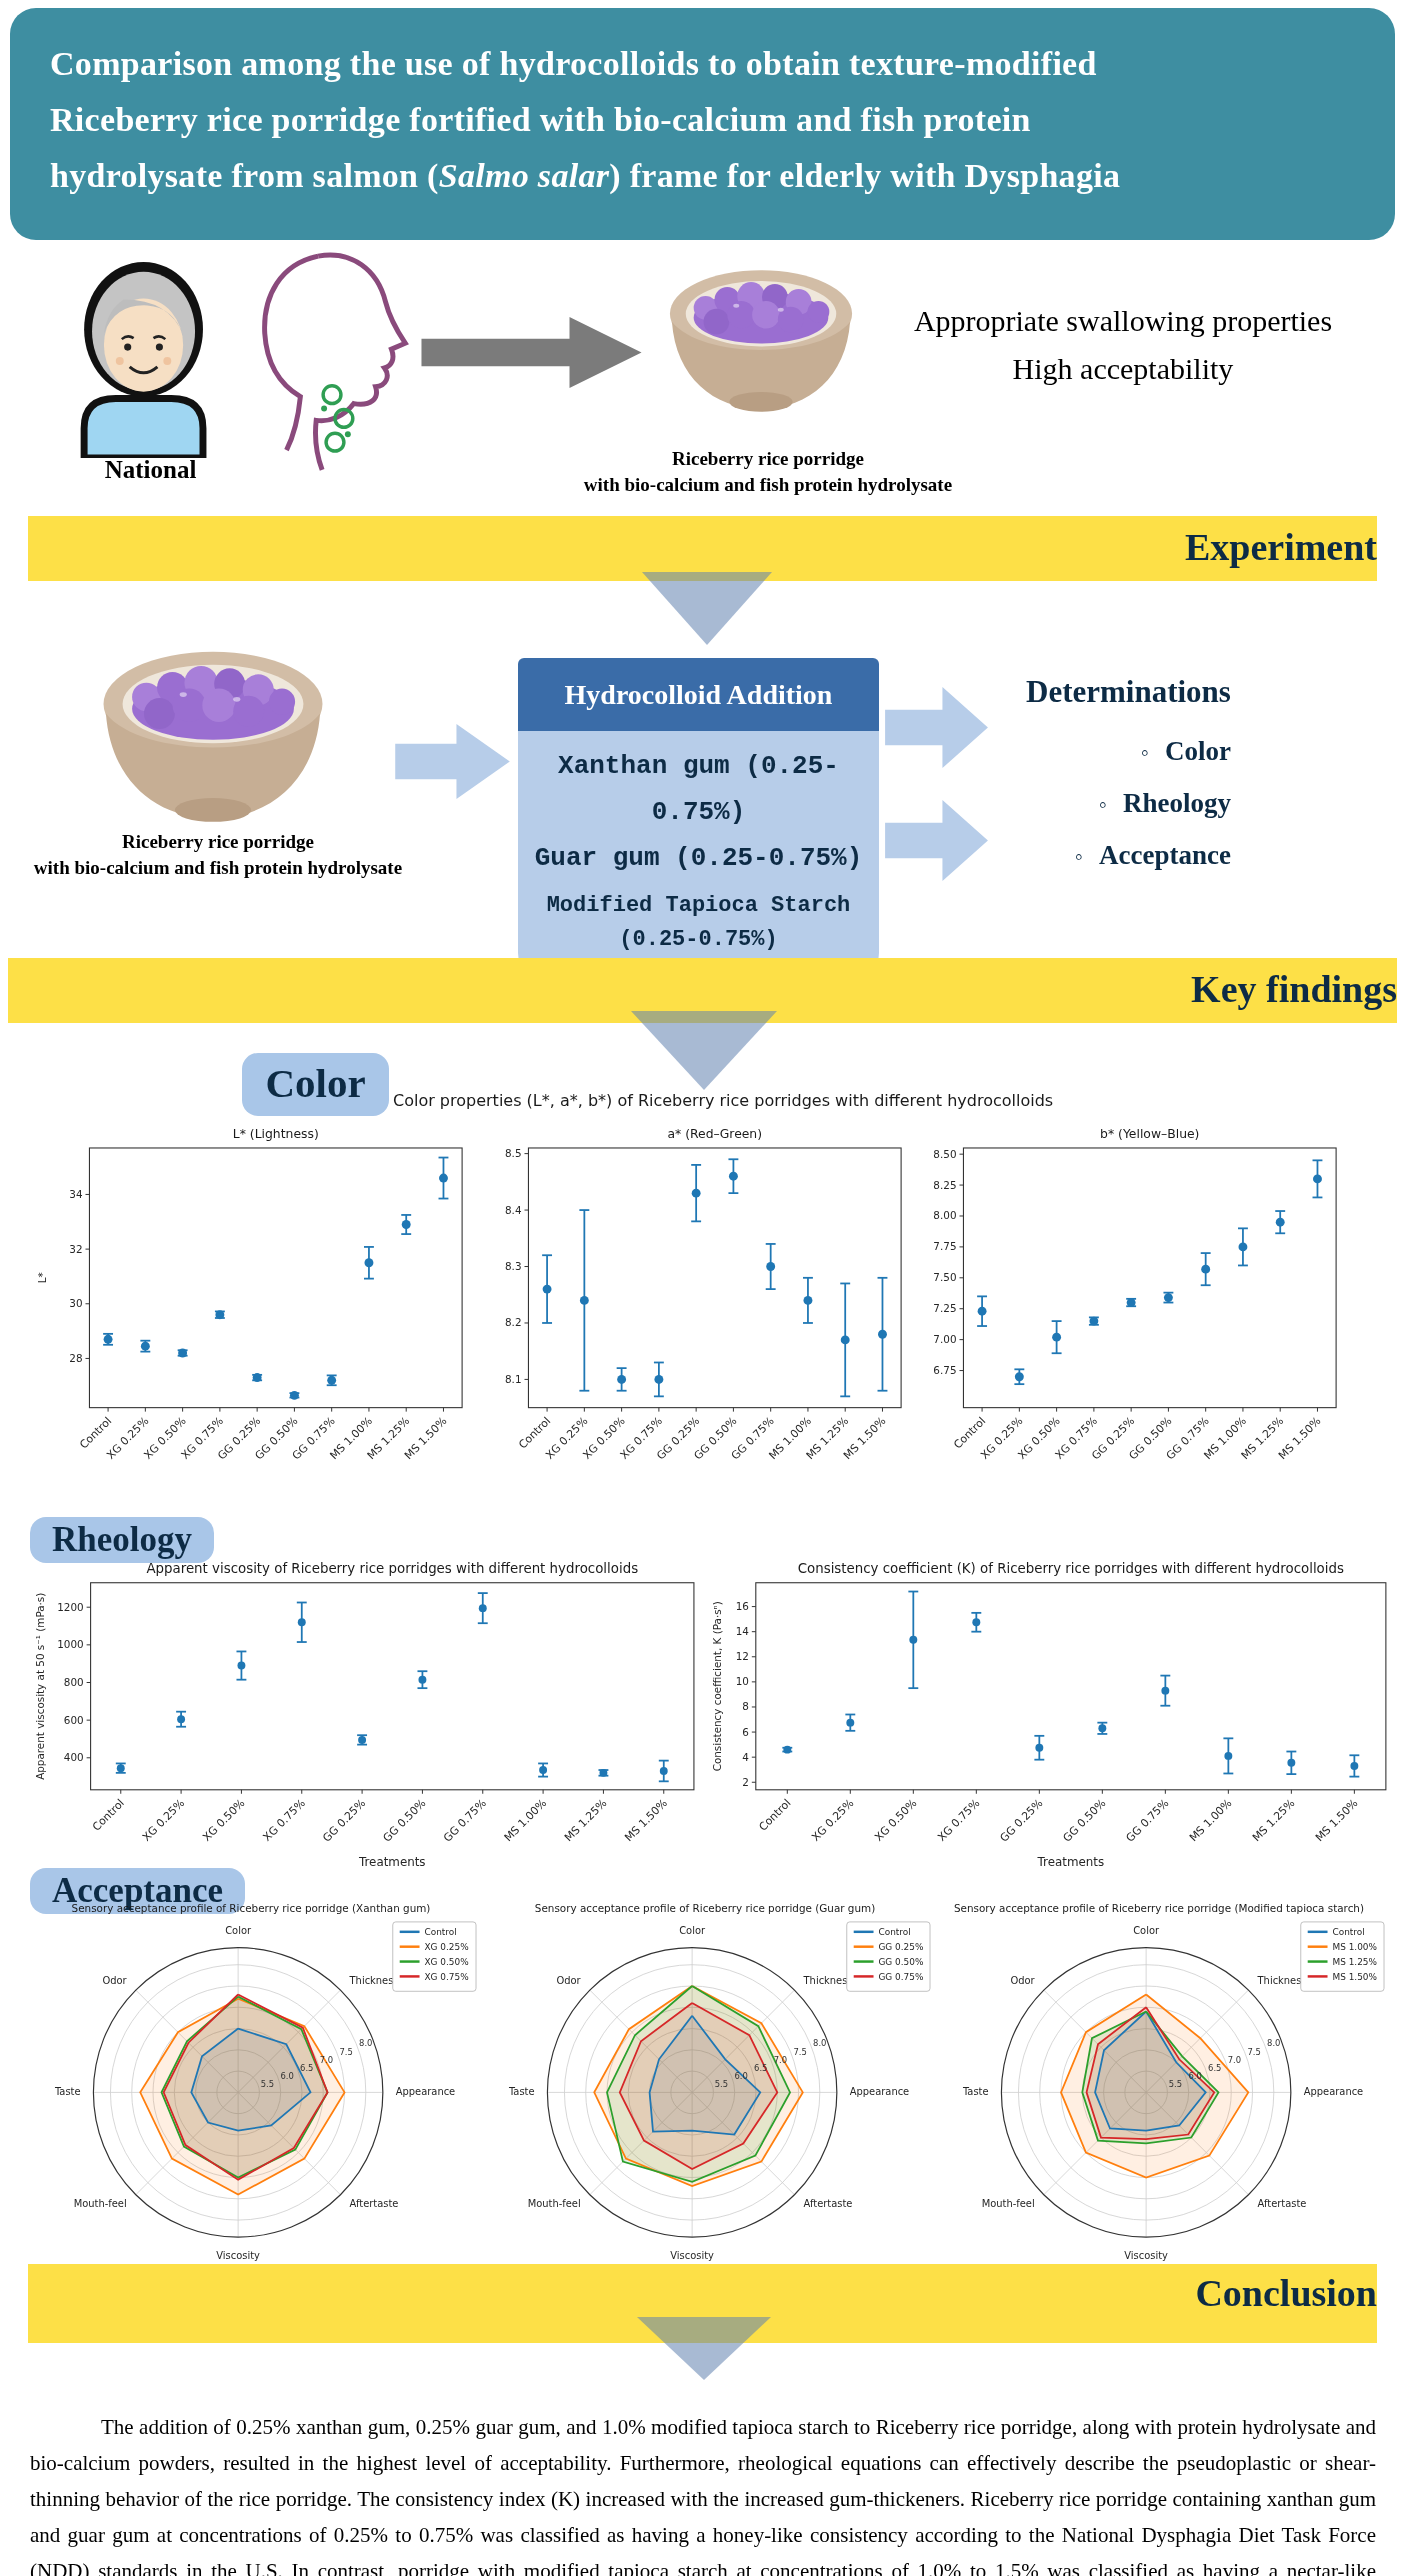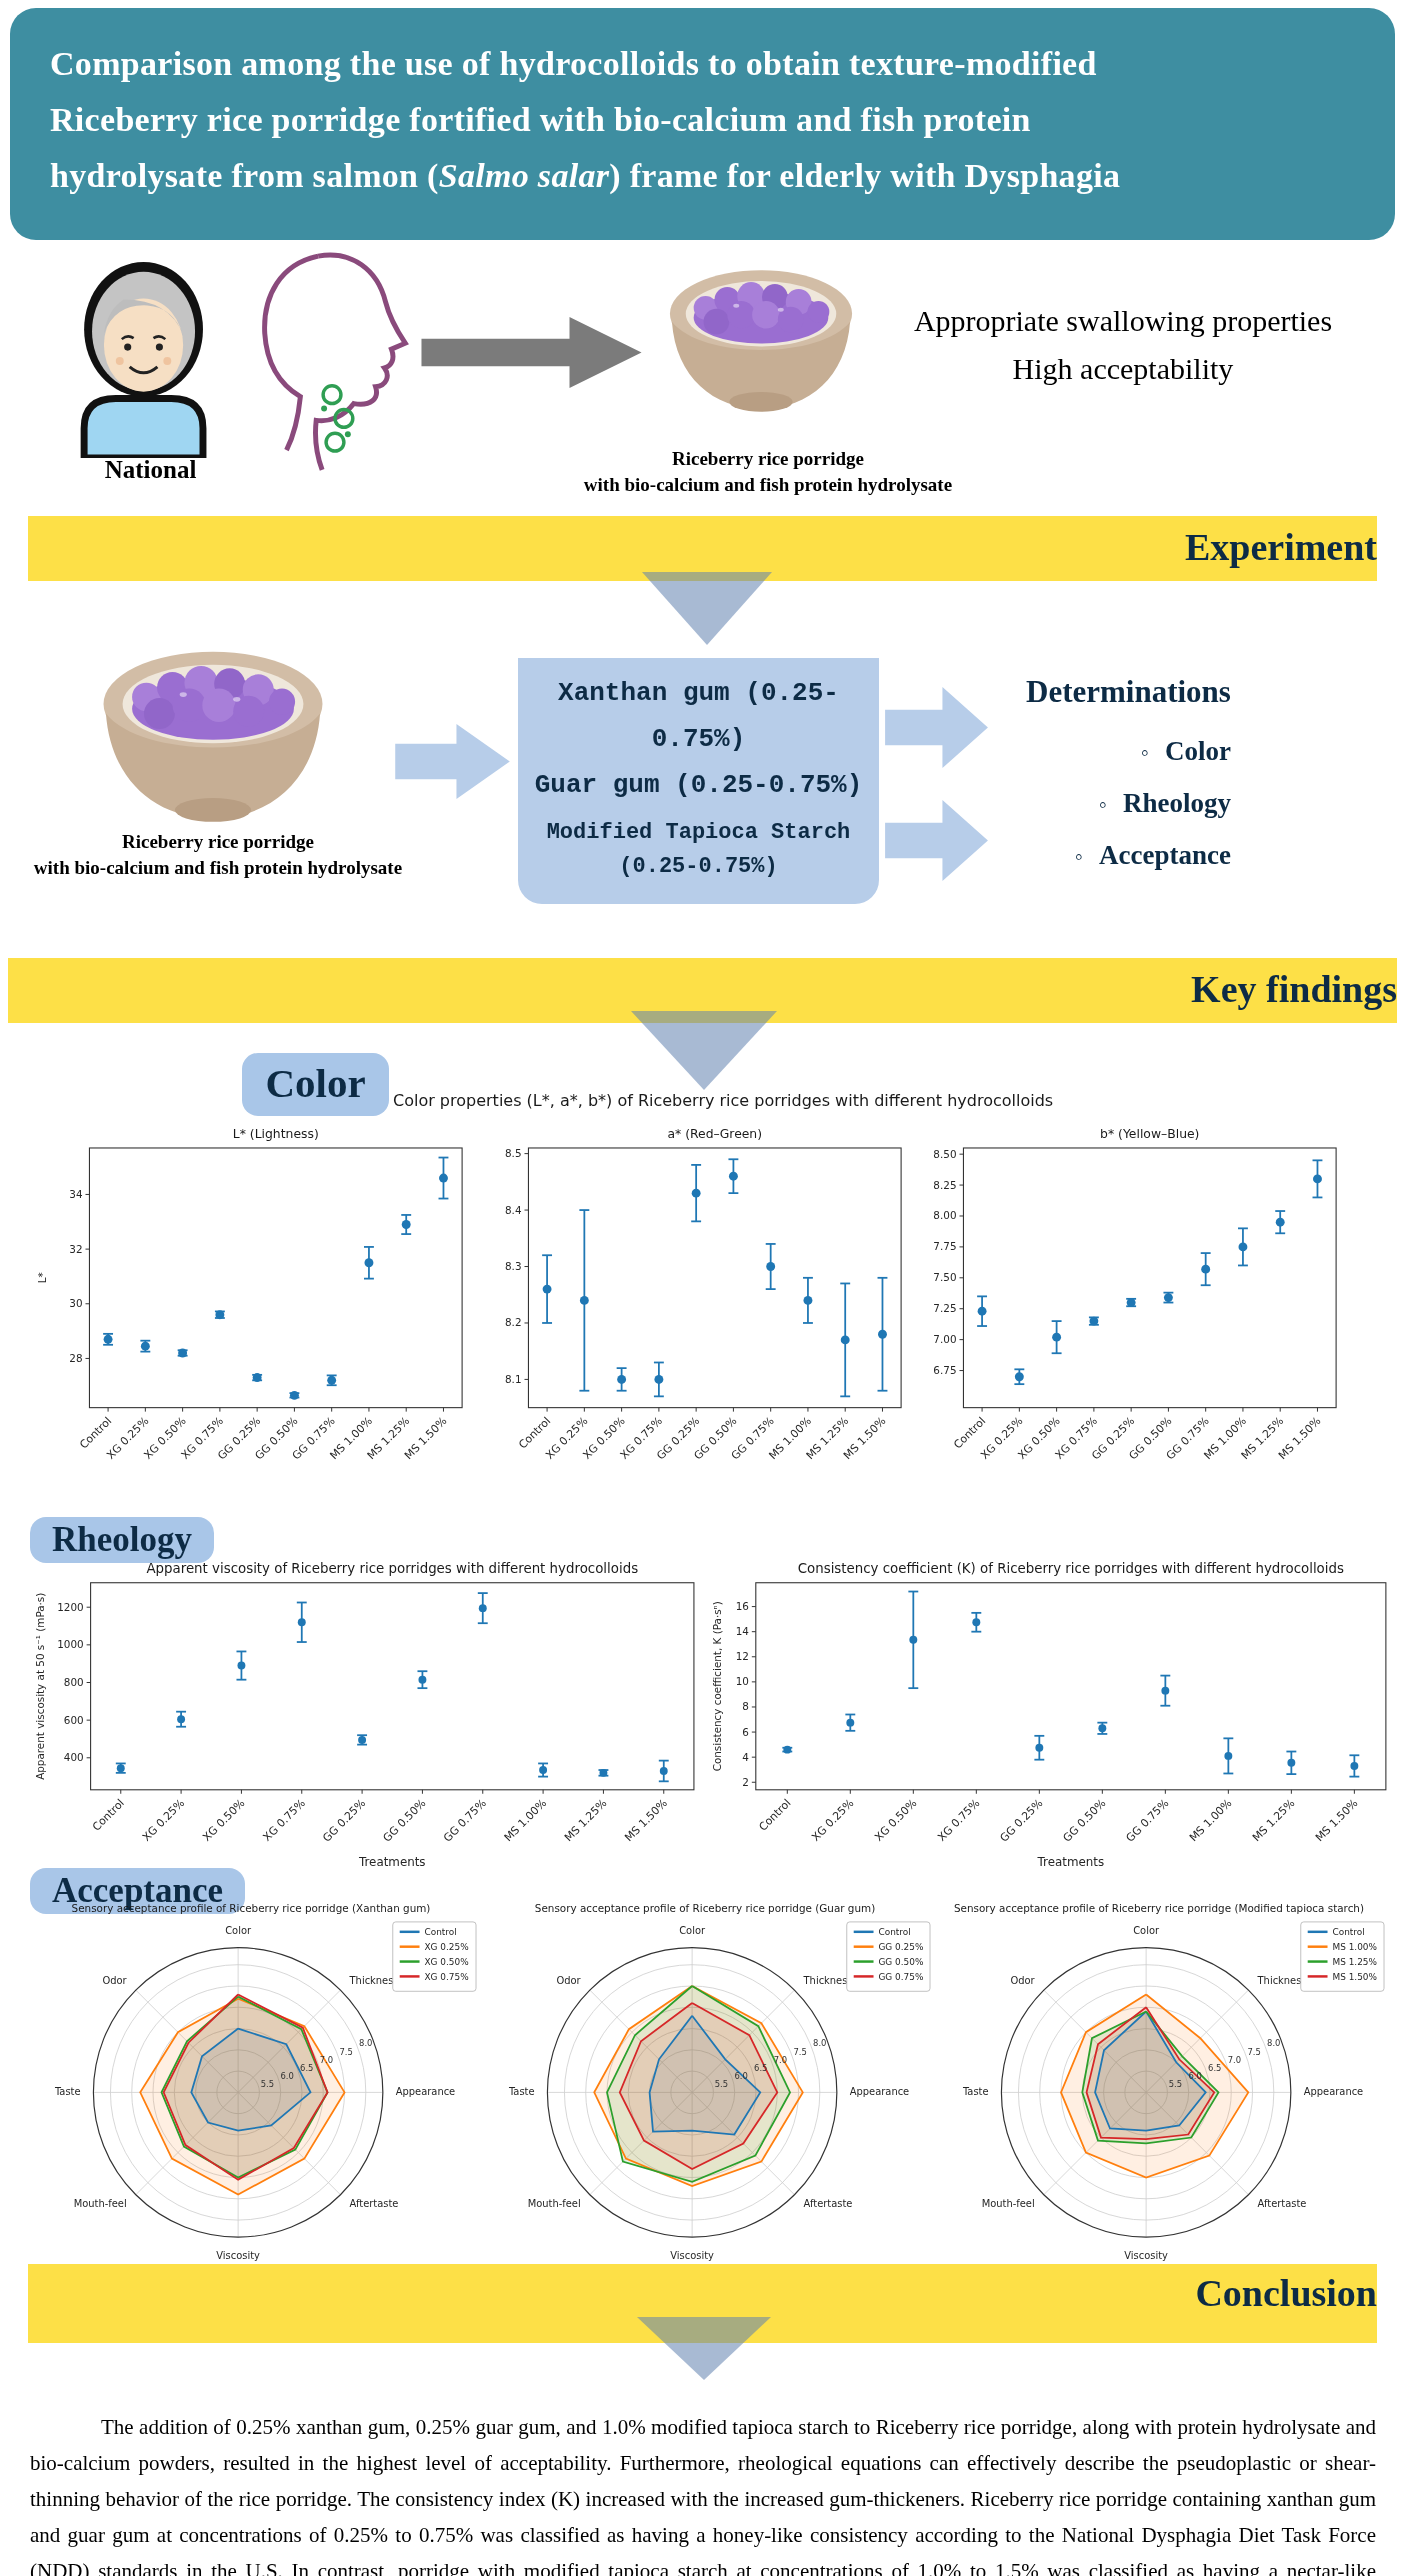--- a/index.html
+++ b/index.html
@@ -154,20 +154,21 @@
     <div>with bio-calcium and fish protein hydrolysate</div>
   </div>
 
   <div class="abs" style="left:395px;top:722px;">
     <svg width="117" height="79" viewBox="0 0 118 80">
         <polygon points="0,22 62,22 62,2 116,40 62,78 62,58 0,58" fill="#b7cde9"></polygon>
       </svg>
   </div>
 
   <div class="abs" id="hydro-box">
+    <div class="hydro-header">Hydrocolloid Addition</div>
     <div class="hydro-body">
       <div class="hydro-line-lg">Xanthan gum (0.25-0.75%)</div>
       <div class="hydro-line-lg">Guar gum (0.25-0.75%)</div>
       <div class="hydro-line-sm" style="margin-top:8px;">Modified Tapioca Starch</div>
       <div class="hydro-line-sm">(0.25-0.75%)</div>
     </div>
   </div>
 
   <div class="abs" style="left:885px;top:684px;">
     <svg width="105" height="87" viewBox="0 0 106 88">

